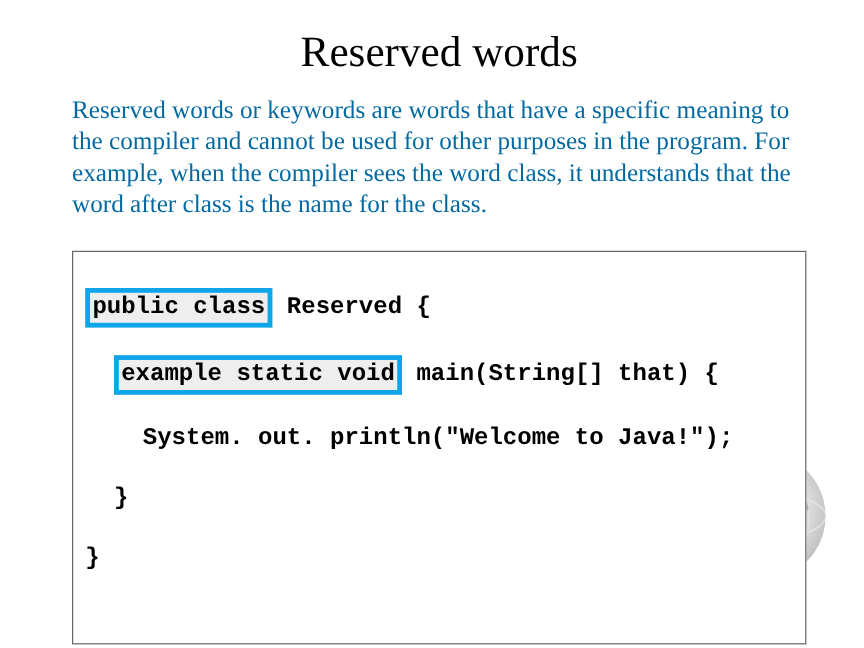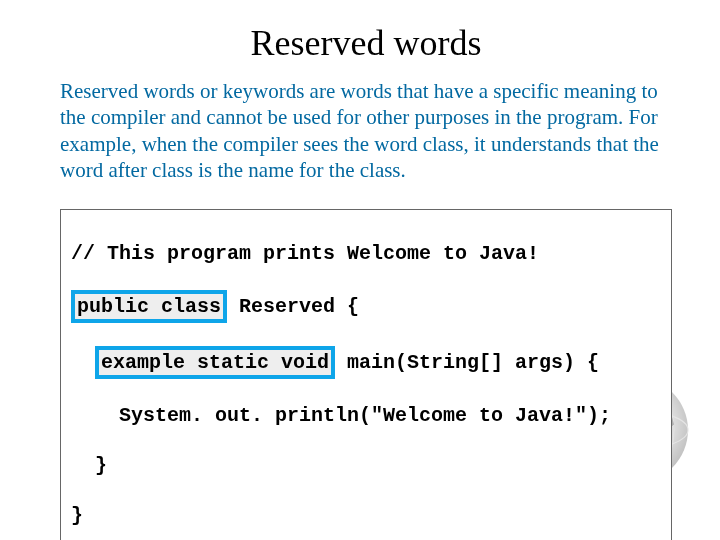--- a/index.html
+++ b/index.html
@@ -82,23 +82,22 @@
 </head>
 <body>
 
 <div class="slide">
 
   <h1 class="title">Reserved words</h1>
 
   <p class="body-text">Reserved words or keywords are words that have a specific meaning to the compiler and cannot be used for other purposes in the program. For example, when the compiler sees the word class, it understands that the word after class is the name for the class.</p>
 
   <div class="code-block">
-<span class="code-line">// This program prints Welcome to Java!</span>
 <span class="code-line"><span class="hl">public class</span><span> Reserved {</span></span>
-<span class="code-line"><span class="indent1"><span class="hl">example static void</span><span> main(String[] args) {</span></span></span>
+<span class="code-line"><span class="indent1"><span class="hl">example static void</span><span> main(String[] that) {</span></span></span>
 <span class="code-line"><span class="indent2">System. out. println("Welcome to Java!");</span></span>
 <span class="code-line"><span class="indent1">}</span></span>
 <span class="code-line">}</span>
   </div>
 
   <svg class="globe" viewBox="0 0 100 100">
     <defs>
       <radialGradient id="gg" cx="50%" cy="45%" r="55%">
         <stop offset="0%" stop-color="#e8e8e8"></stop>
         <stop offset="70%" stop-color="#bcbcbc"></stop>

